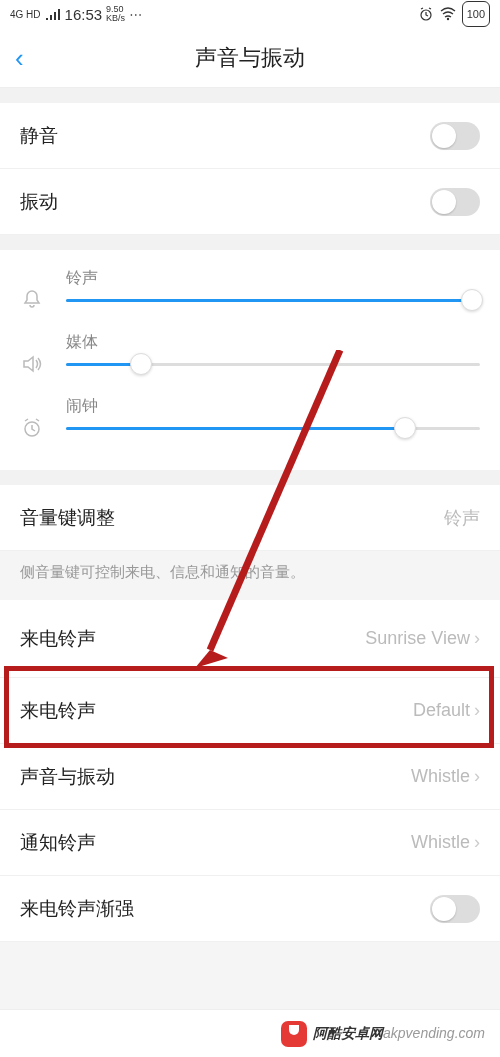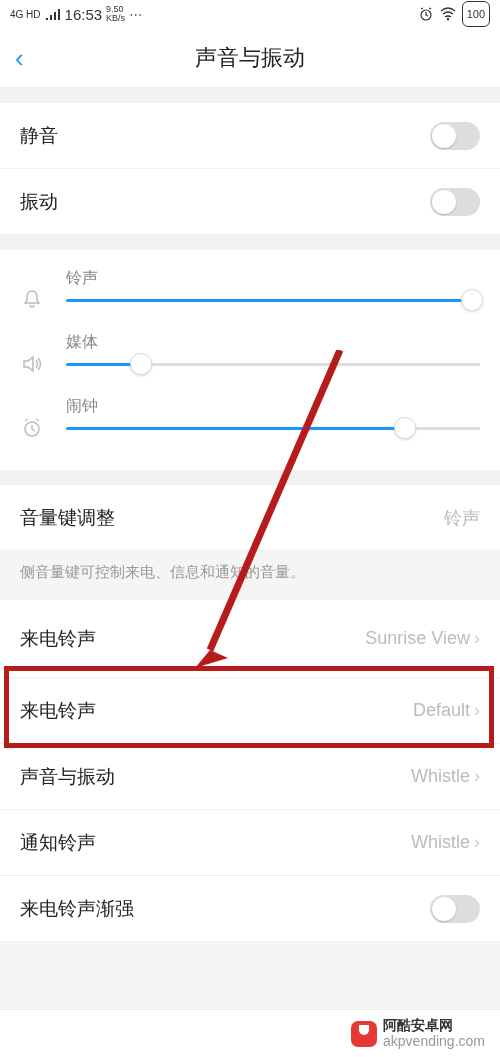--- a/index.html
+++ b/index.html
@@ -164,21 +164,21 @@
       position: relative;
     }
     .footer-logo::after {
       content: "";
       position: absolute;
       width: 10px; height: 10px;
       background: #fff;
       border-radius: 0 0 5px 5px;
       top: 4px; left: 8px;
     }
-    .footer-text { display:flex; flex-direction:column; line-height:1.1; }
+    .footer-text { display:flex; flex-direction:row; line-height:1.1;font-style:italic; }
     .footer-name { font-size: 14px; font-weight: bold; color: #333; }
     .footer-url { font-size: 14px; color: #999; }
   </style>
 </head>
 <body>
 
 <div class="status-bar">
   <div class="status-left">
     <span class="signal-text">4G HD</span>
     <svg width="16" height="12" viewBox="0 0 16 12">

